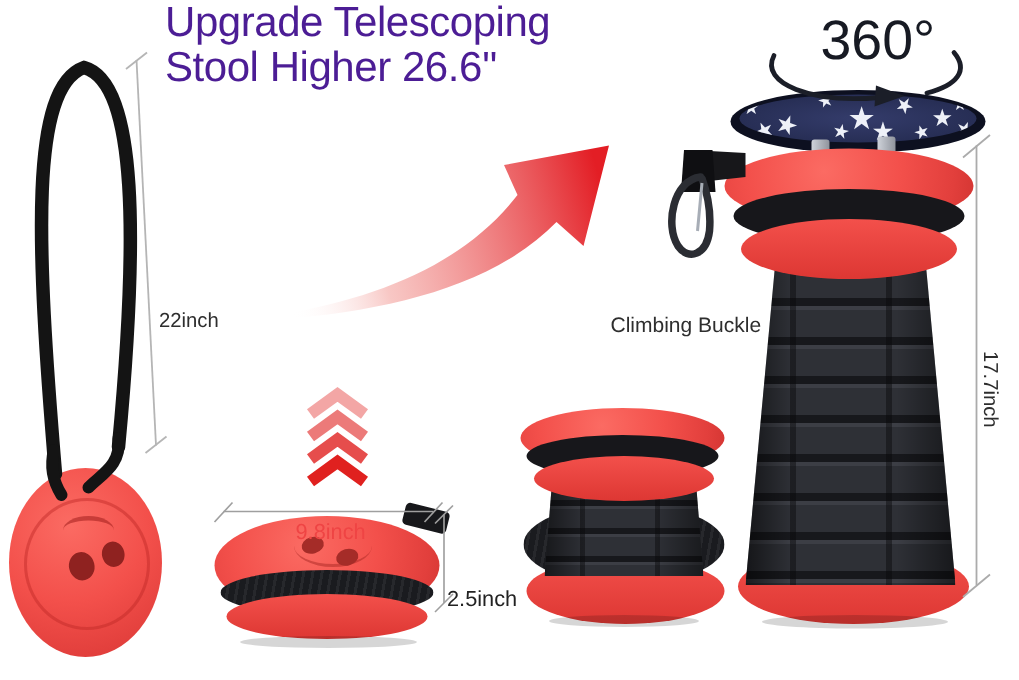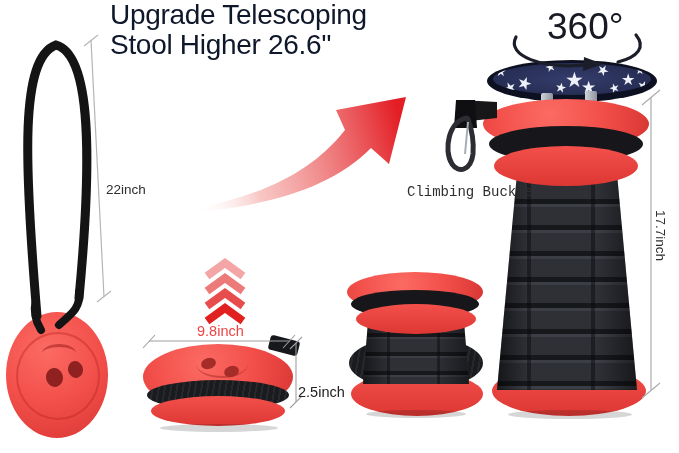--- a/index.html
+++ b/index.html
@@ -1,21 +1,21 @@
 <!DOCTYPE html>
 <html><head>
 <meta charset="utf-8">
 <style>
   html,body{margin:0;padding:0;background:#fff;}
   .stage{position:relative;width:679px;height:453px;background:#fff;overflow:hidden;
          font-family:"Liberation Sans",sans-serif;}
   .abs{position:absolute;}
   
-  .title{left:110px;top:0;font-size:28px;line-height:30px;color:#0f172a;letter-spacing:-.3px;}
-  .lbl{color:#2e2e2e;font-size:13.5px;}
+  .title{left:110px;top:0;font-size:28px;line-height:30px;color:#4c1d95;letter-spacing:-.3px;}
+  .lbl{color:#2e2e2e;font-size:13.5px;margin-top:24px;}
   .rot{left:527px;top:6px;font-size:37px;color:#171a23;margin-left:20px;}
   .vtext{writing-mode:vertical-rl;}
   
   .ell{border-radius:50%;}
   .red-grad{background:radial-gradient(circle at 40% 30%, #fb6b63 0%, #f3504b 48%, #e23f3c 82%, #d23431 100%);}
   .red-lip{background:linear-gradient(180deg,#f3504b,#dd3733);}
   .band{background:#17171b;}
   .hatch{background:repeating-linear-gradient(100deg, rgba(255,255,255,.06) 0 2px, rgba(0,0,0,0) 2px 6px),#1a1b1f;}
   .ring-body{
     background:
@@ -146,21 +146,21 @@
 
   <div class="abs title txt">
     <div>Upgrade Telescoping</div>
     <div>Stool Higher 26.6''</div>
   </div>
 
   <div class="abs rot txt">360°</div>
 
   <div class="abs lbl txt" style="left:106px;top:182px;">22inch</div>
 
-  <div class="abs lbl txt" style="left:407px;top:184px;font-size:14px;font-family:Liberation Mono, monospace;">Climbing Buckle</div>
+  <div class="abs lbl txt" style="left:407px;top:184px;font-size:14px;">Climbing Buckle</div>
 
   <div class="abs lbl txt vtext" style="left:653px;top:210px;">17.7inch</div>
 
   <div class="abs lbl txt" style="left:197px;top:323px;font-size:14.5px;color:#ef4444;">9.8inch</div>
 
-  <div class="abs lbl txt" style="left:298px;top:384px;font-size:14.5px;color:#222;">2.5inch</div>
+  <div class="abs lbl txt" style="left:298px;top:368px;font-size:14.5px;color:#222;">2.5inch</div>
 
 </div>
 
 </body></html>

